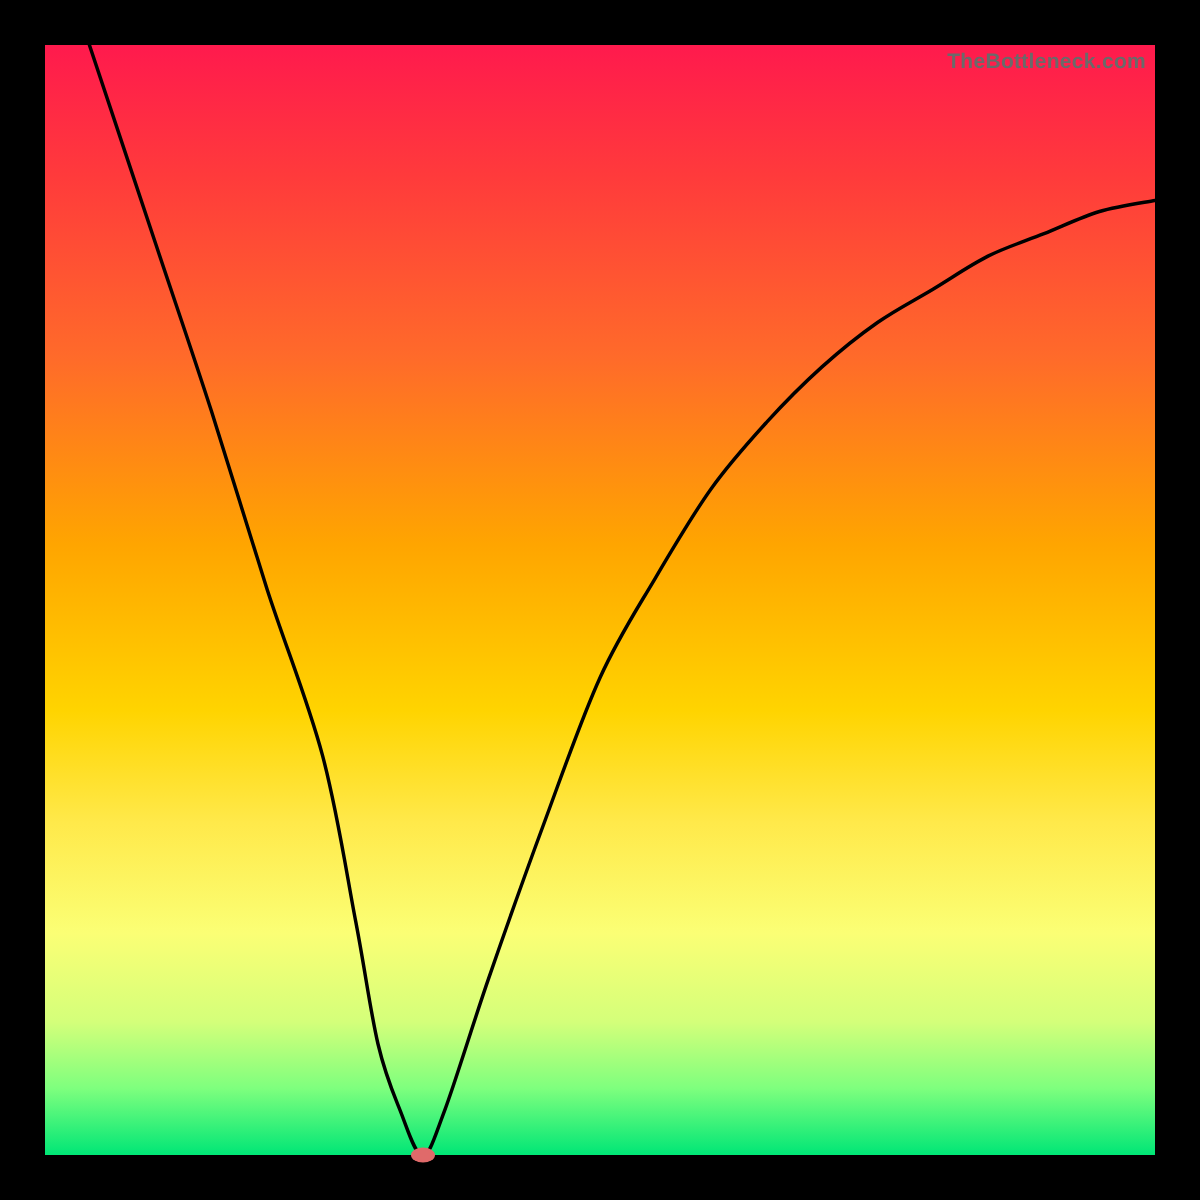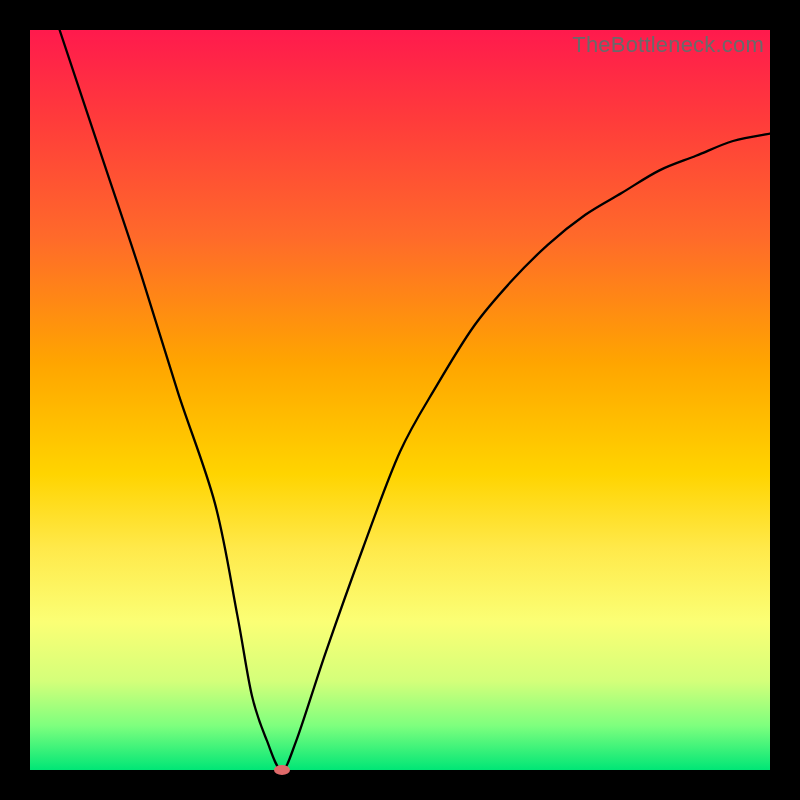--- a/index.html
+++ b/index.html
@@ -26,22 +26,22 @@
       #fbff75 80%,
       #d4ff7a 88%,
       #7eff7e 94%,
       #00e676 100%);
   }
   .watermark {
     position: absolute;
     top: 2px;
     right: 6px;
     font-family: Arial, Helvetica, sans-serif;
-    font-size: 22px;
-    font-weight: 400;
+    font-size: 14px;
+    font-weight: 700;
     color: #6a6a6a;
     letter-spacing: 0.2px;
   }
   svg.curve {
     position: absolute;
     left: 0;
     top: 0;
     width: 740px;
     height: 740px;
   }

